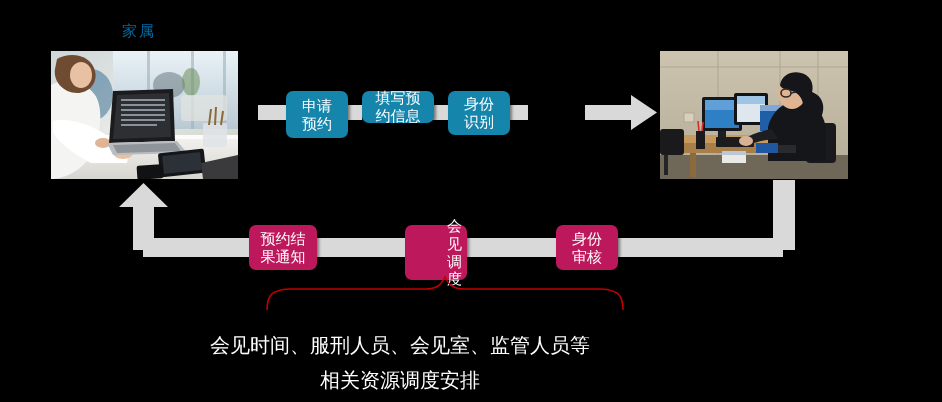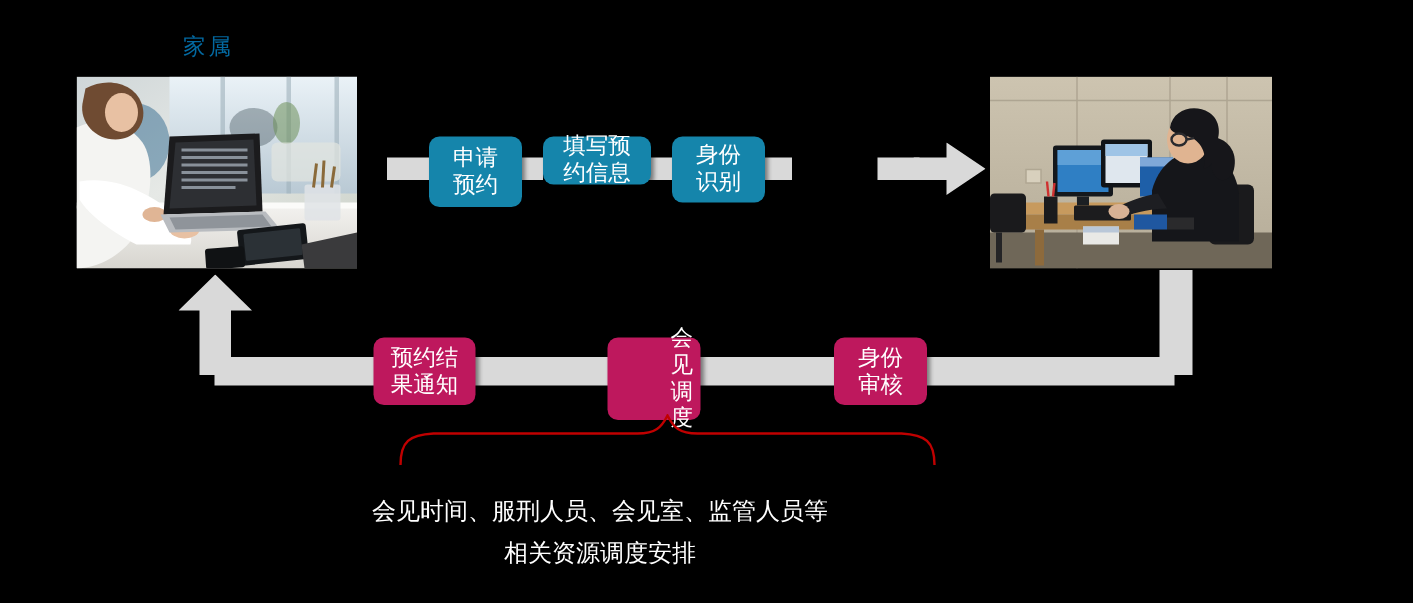--- a/index.html
+++ b/index.html
@@ -70,21 +70,21 @@
   #step-schedule{left:405px;top:225px;width:62px;height:55px;padding-left:40px;}
   #step-verify{left:556px;top:225px;width:62px;height:45px;}
 
   
   #brace{position:absolute;left:265px;top:276px;width:360px;height:34px;}
   #brace svg{display:block;}
 
   
   #caption{
     position:absolute;left:0;top:328px;width:800px;
-    text-align:center;color:#ffffff;font-size:16px;line-height:1.75;
+    text-align:center;color:#ffffff;font-size:20px;line-height:1.75;
   }
   #caption .line{display:block;white-space:nowrap;}
 </style>
 </head>
 <body>
 
 <div class="canvas">
 
   <div class="role-label" id="role-left">家属</div>
 

